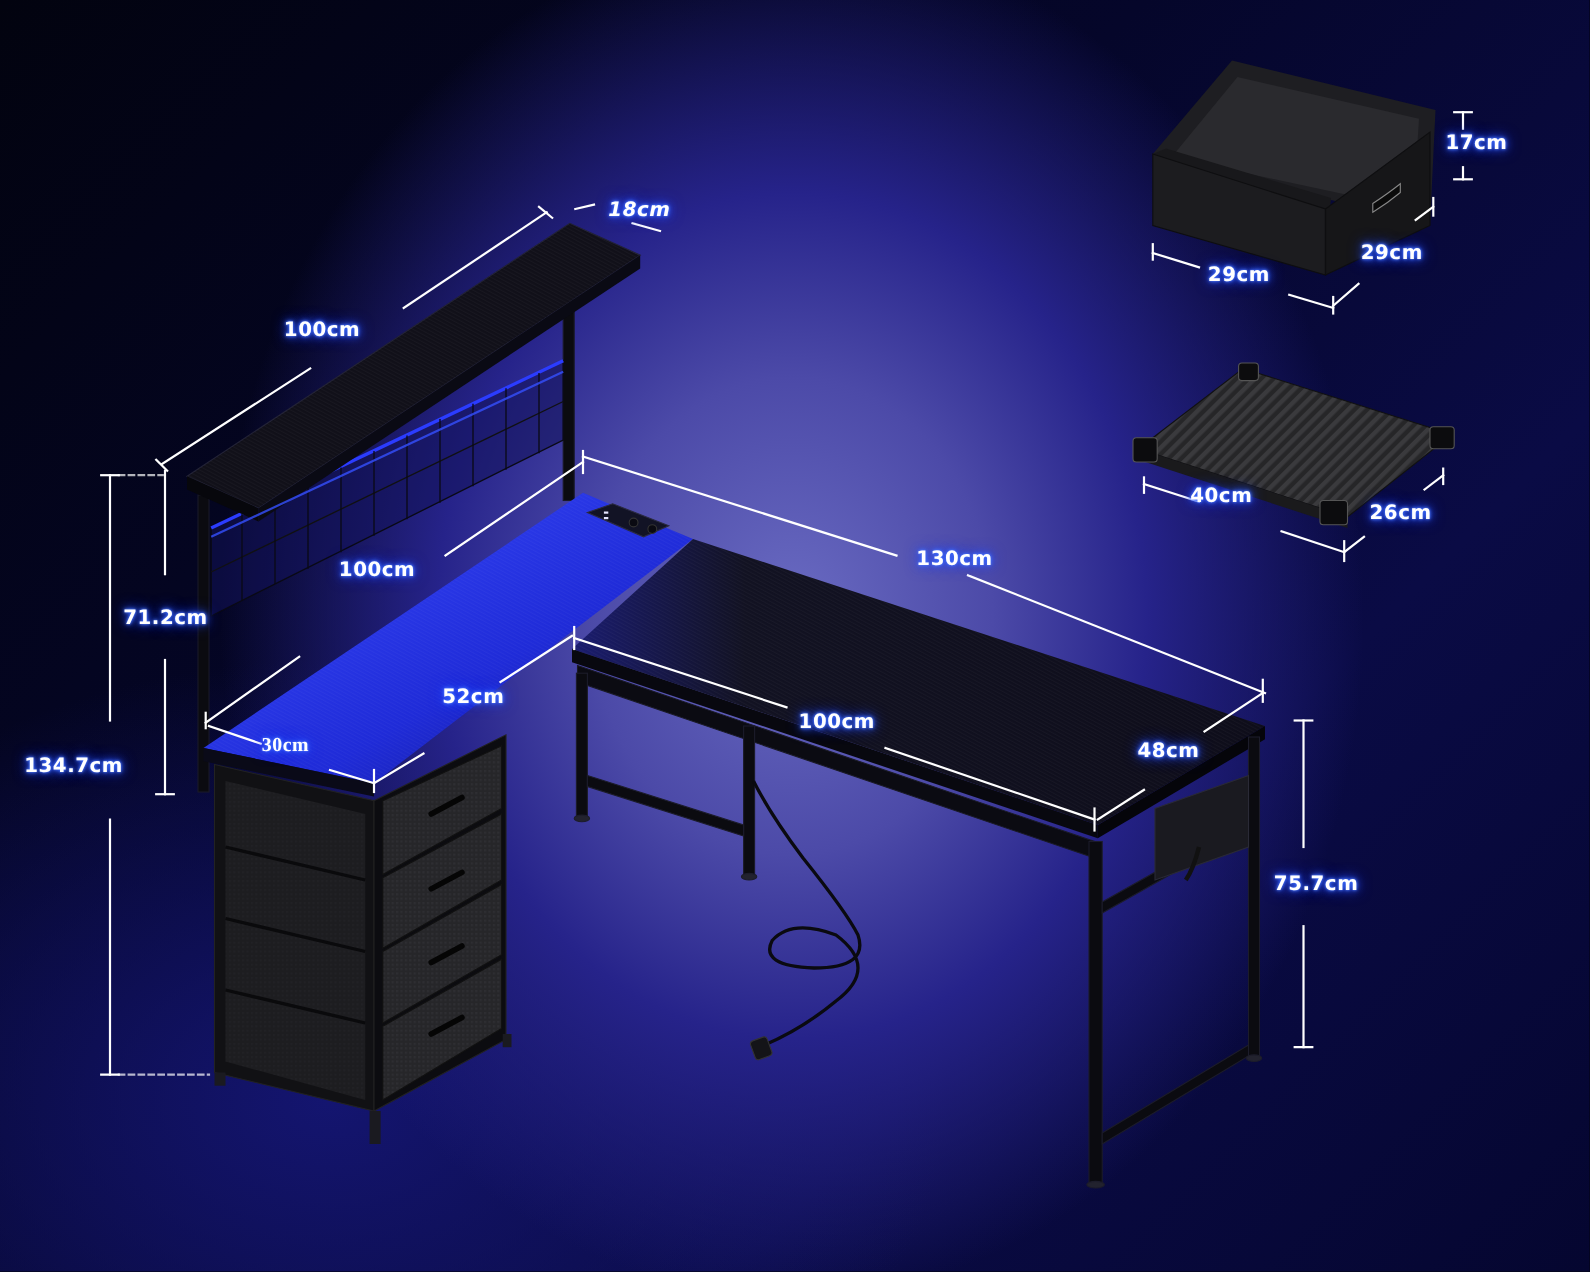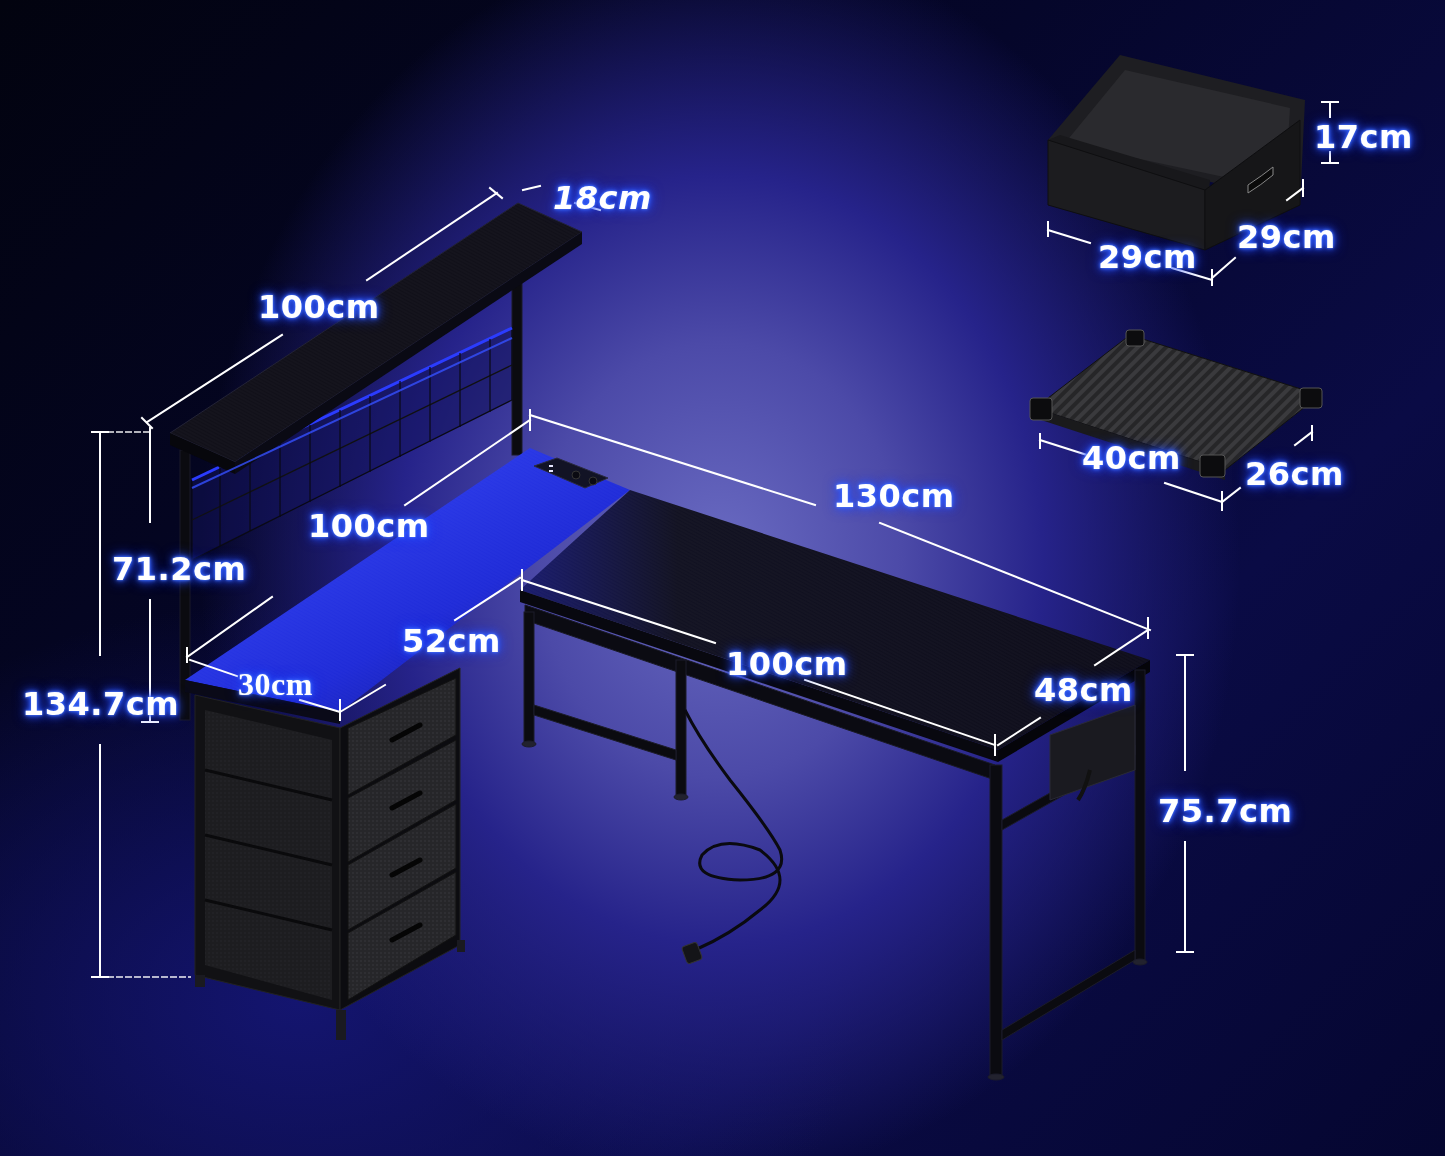--- a/index.html
+++ b/index.html
@@ -13,21 +13,21 @@
     background:
       radial-gradient(ellipse 520px 620px at 720px 560px, #6a6bc2 0%, #4c4aa8 35%, #26238a 62%, rgba(10,10,60,0) 100%),
       radial-gradient(ellipse 700px 500px at 300px 1000px, #141570 0%, rgba(10,10,60,0) 80%),
       linear-gradient(135deg, #02030f 0%, #05062a 40%, #0a0b45 70%, #050630 100%);
   }
   svg#scene { position: absolute; left: 0; top: 0; }
   .label {
     position: absolute;
     color: #ffffff;
     font-weight: bold;
-    font-size: 32px;
+    font-size: 18px;
     letter-spacing: 0.5px;
     white-space: nowrap;
     text-shadow: 0 0 4px #3b6cff, 0 0 8px #2a55ff, 0 0 14px #1f3fff, 0 0 2px #8fb0ff;
     line-height: 1;
   }
 </style>
 </head>
 <body>
 
 <div id="bg"></div>
@@ -264,21 +264,21 @@
   </g>
 </svg>
 
 <div class="label" style="left:258px; top:291px;">100cm</div>
 <div class="label" style="left:553px; top:182px;font-style:italic;">18cm</div>
 <div class="label" style="left:112px; top:553px;text-align:right;">71.2cm</div>
 <div class="label" style="left:22px; top:688px;text-align:right;">134.7cm</div>
 <div class="label" style="left:308px; top:510px;">100cm</div>
 <div class="label" style="left:238px; top:668px;font-family:Liberation Serif, serif;">30cm</div>
 <div class="label" style="left:402px; top:625px;">52cm</div>
-<div class="label" style="left:833px; top:480px;">130cm</div>
+<div class="label" style="left:833px; top:500px;">130cm</div>
 <div class="label" style="left:726px; top:648px;">100cm</div>
 <div class="label" style="left:1034px; top:674px;">48cm</div>
 <div class="label" style="left:1158px; top:795px;">75.7cm</div>
 
 <div class="label" style="left:1314px; top:121px;">17cm</div>
 <div class="label" style="left:1098px; top:241px;">29cm</div>
 <div class="label" style="left:1237px; top:221px;">29cm</div>
 <div class="label" style="left:1082px; top:442px;">40cm</div>
 <div class="label" style="left:1245px; top:458px;">26cm</div>
 

